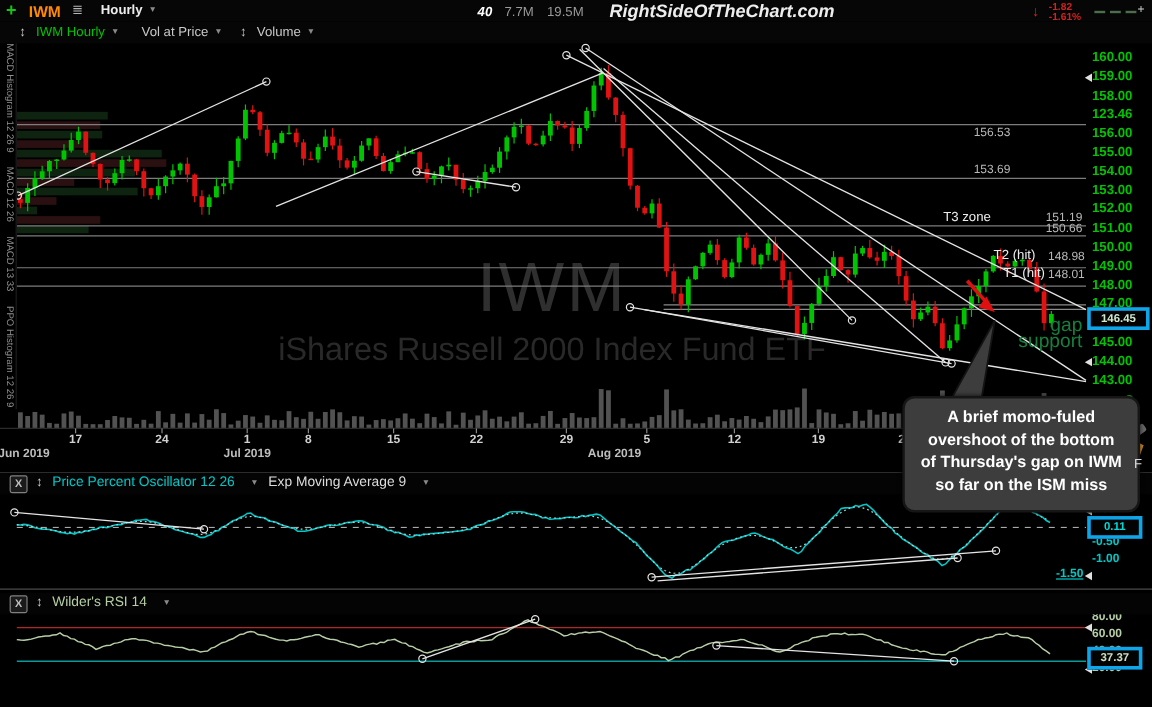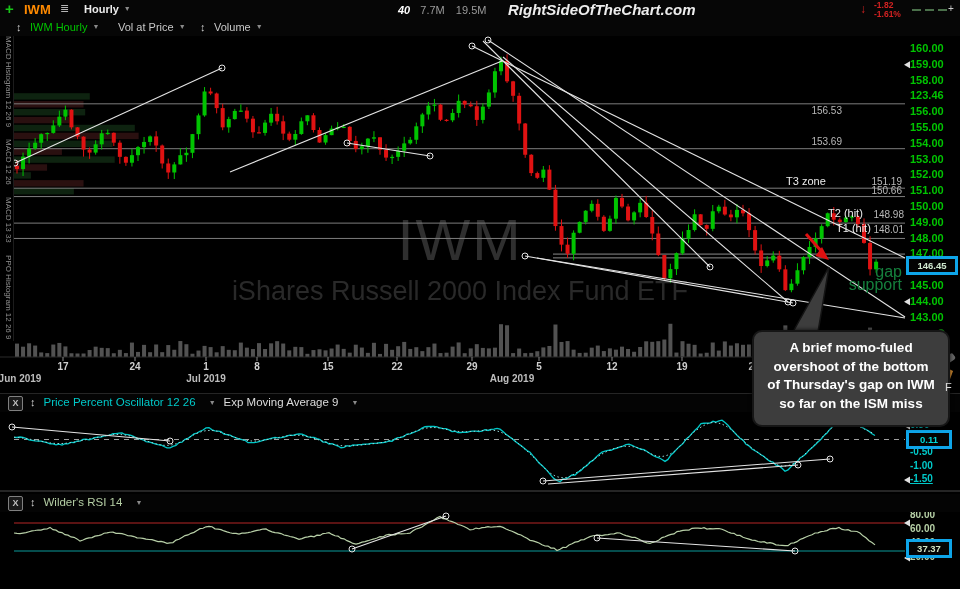--- a/index.html
+++ b/index.html
@@ -668,21 +668,21 @@
       <div class="axlab green" style="left: 910px; top: 215.8px;">149.00</div>
       <div class="axlab green" style="left: 910px; top: 231.6px;">148.00</div>
       <div class="axlab green" style="left: 910px; top: 247.4px;">147.00</div>
       <div class="axlab green" style="left: 910px; top: 263.2px;">146.00</div>
       <div class="axlab green" style="left: 910px; top: 279px;">145.00</div>
       <div class="axlab green" style="left: 910px; top: 294.8px;">144.00</div>
       <div class="axlab green" style="left: 910px; top: 310.6px;">143.00</div>
       <div class="axlab teal" style="left: 910px; top: 419px;">0.50</div>
       <div class="axlab teal" style="left: 910px; top: 446px;">-0.50</div>
       <div class="axlab teal" style="left: 910px; top: 459.5px;">-1.00</div>
-      <div class="axlab teal" style="left: 910px; top: 473px; text-decoration: underline;">-1.50</div>
+      <div class="axlab teal" style="left: 880px; top: 473px; text-decoration: underline;">-1.50</div>
       <div class="axlab sage" style="left: 910px; top: 509px;">80.00</div>
       <div class="axlab sage" style="left: 910px; top: 523px;">60.00</div>
       <div class="axlab sage" style="left: 910px; top: 537px;">40.00</div>
       <div class="axlab sage" style="left: 910px; top: 551px;">20.00</div>
       <div class="axlab date" style="left: 63px; top: 361px;">17</div>
       <div class="axlab date" style="left: 135px; top: 361px;">24</div>
       <div class="axlab date" style="left: 206px; top: 361px;">1</div>
       <div class="axlab date" style="left: 257px; top: 361px;">8</div>
       <div class="axlab date" style="left: 328px; top: 361px;">15</div>
       <div class="axlab date" style="left: 397px; top: 361px;">22</div>

